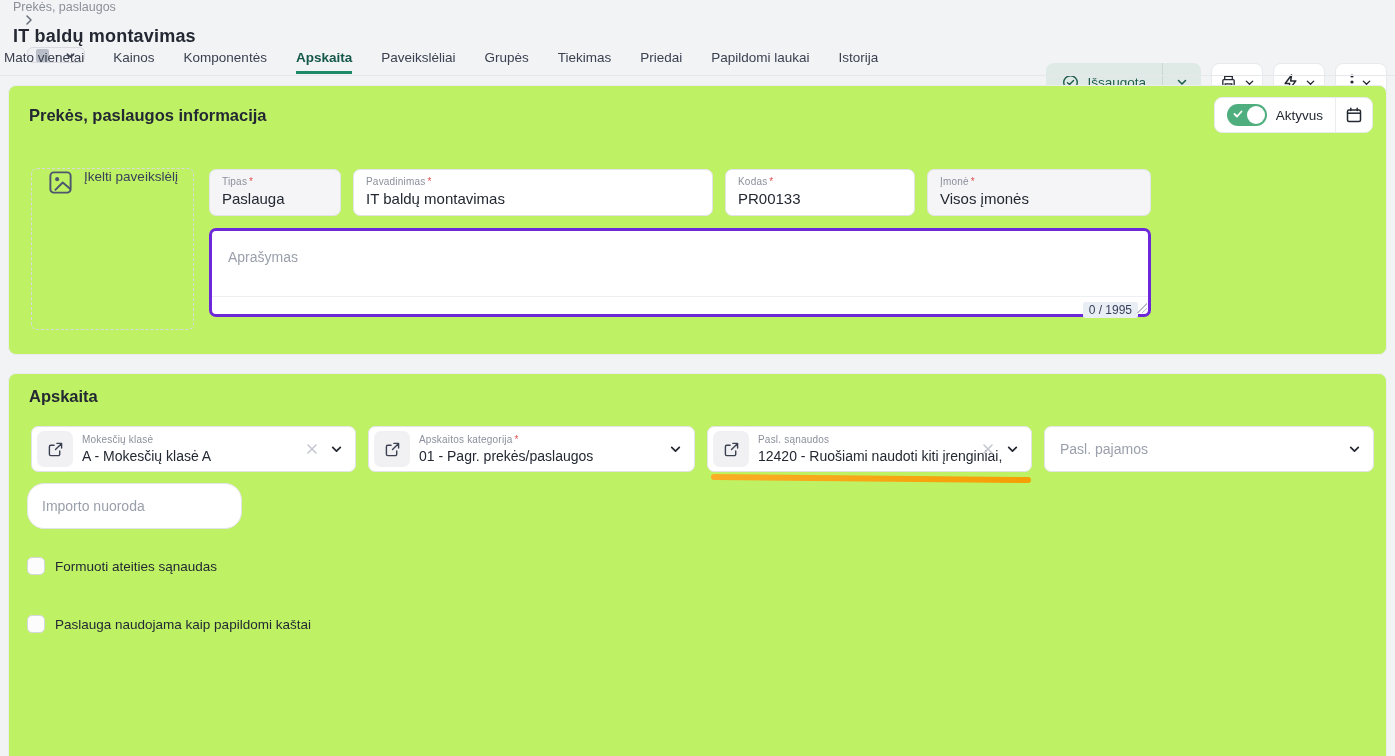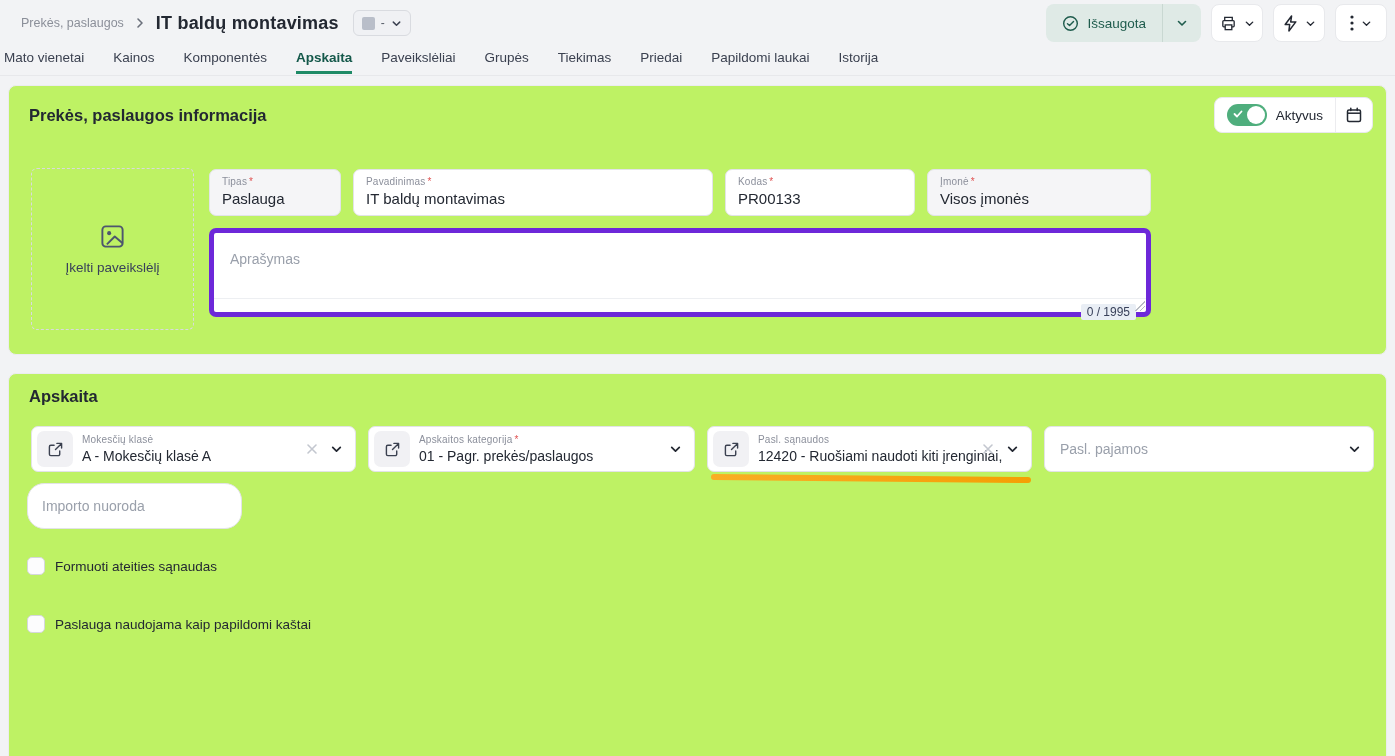--- a/index.html
+++ b/index.html
@@ -5,21 +5,21 @@
   * { box-sizing: border-box; margin: 0; padding: 0; }
   html,body { width:1395px; height:756px; }
   body {
     font-family: "Liberation Sans", sans-serif;
     background:#f2f3f5;
     position:relative;
     overflow:hidden;
     color:#262b36;
   }
   
-  .topbar { position:absolute; top:0; left:13px; right:0; height:46px; display:flex; align-items:center; padding:0 8px; }
+  .topbar { position:absolute; top:0; left:5px; right:0; height:46px; display:flex; align-items:flex-start; padding:0 8px;flex-direction:column; }
   .crumb-parent { font-size:12.5px; color:#8b8f99; }
   .crumb-sep { margin:0 10px; display:flex; align-items:center; color:#6b707b; }
   .page-title { font-size:18px; font-weight:bold; color:#232832; letter-spacing:.2px; }
   .variant-btn { margin-left:14px; height:26px; padding:0 8px; display:flex; align-items:center; gap:6px;
     background:#f0f1f4; border:1px solid #d9dbe0; border-radius:6px; cursor:pointer; }
   .variant-swatch { width:13px; height:13px; background:#b9bec9; border-radius:2px; }
   .variant-dash { font-size:12px; color:#555b66; }
   .topbar-right { margin-left:auto; display:flex; align-items:center; gap:10px; }
   .saved-btn { display:flex; align-items:center; height:38px; background:#dfeae6; border-radius:8px; overflow:hidden; cursor:pointer; }
   .saved-main { display:flex; align-items:center; gap:8px; padding:16px 16px; height:100%; border-right:1px solid #c9d8d2; }
@@ -44,35 +44,35 @@
   .active-controls { position:absolute; right:13px; top:11px; height:36px; display:flex; align-items:stretch;
     background:#fff; border:1px solid #e8e9ec; border-radius:8px; }
   .toggle-section { display:flex; align-items:center; gap:9px; padding:0 12px; border-right:1px solid #ececef; cursor:pointer; }
   .toggle { position:relative; width:40px; height:22px; border-radius:11px; background:#4fae7d; }
   .toggle .tick { position:absolute; left:6px; top:5px; }
   .toggle .knob { position:absolute; right:2px; top:2px; width:18px; height:18px; background:#fff; border-radius:50%; }
   .toggle-label { font-size:13.5px; color:#232832; }
   .calendar-section { width:36px; display:flex; align-items:center; justify-content:center; cursor:pointer; }
   
   .upload-box { position:absolute; left:22px; top:82px; width:163px; height:162px; border:1.5px dashed #d9dade;
-    border-radius:6px; display:flex; flex-direction:column; align-items:center; justify-content:center; gap:10px; cursor:pointer; }
+    border-radius:6px; display:flex; flex-direction:row; align-items:flex-start; justify-content:center; gap:10px; cursor:pointer; }
   .upload-label { font-size:13.5px; color:#39415a; }
   
   .field { position:absolute; height:47px; border:1px solid #e2e3e7; border-radius:7px; background:#fff;
     padding:6px 12px; overflow:hidden; }
   .field.gray { background:#f5f5f7; }
   .f-label { display:block; font-size:10px; color:#8b8f9b; letter-spacing:.2px; white-space:nowrap; }
   .f-req { color:#e05252; margin-left:2px; font-size:10px; }
   .f-value { display:block; font-size:15px; color:#232832; margin-top:3px; white-space:nowrap; }
   .f-tipas { left:200px; top:83px; width:132px; }
   .f-pavadinimas { left:344px; top:83px; width:360px; }
   .f-kodas { left:716px; top:83px; width:190px; }
   .f-imone { left:918px; top:83px; width:224px; }
   
-  .desc-wrap { position:absolute; left:200px; top:142px; width:942px; height:89px; border:5px solid #6d28d9; border-radius:7px; background:#fff; }
+  .desc-wrap { position:absolute; left:200px; top:142px; width:942px; height:89px; border:3px solid #6d28d9; border-radius:7px; background:#fff; }
   .desc-input { width:100%; height:61px; border:none; outline:none; resize:none; font-family:"Liberation Sans",sans-serif;
     font-size:14px; padding:18px 14px 0 16px; color:#232832; background:transparent; }
   .desc-input::placeholder { color:#9aa0ab; }
   .desc-footer { height:26px; border-top:1px solid #edeff2; display:flex; align-items:center; justify-content:flex-end; padding-right:10px; }
   .desc-counter { font-size:12px; color:#39415a; background:#e9eef5; padding:1px 6px; border-radius:2px; }
   .resize-handle { position:absolute; right:1px; bottom:1px; width:11px; height:11px;
     background:
       linear-gradient(135deg, transparent 0 54%, #b8bcc4 54% 60%, transparent 60% 74%, #b8bcc4 74% 80%, transparent 80%);
   }
   

